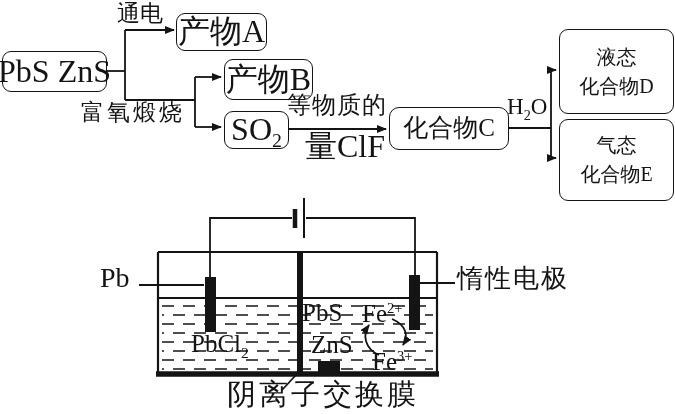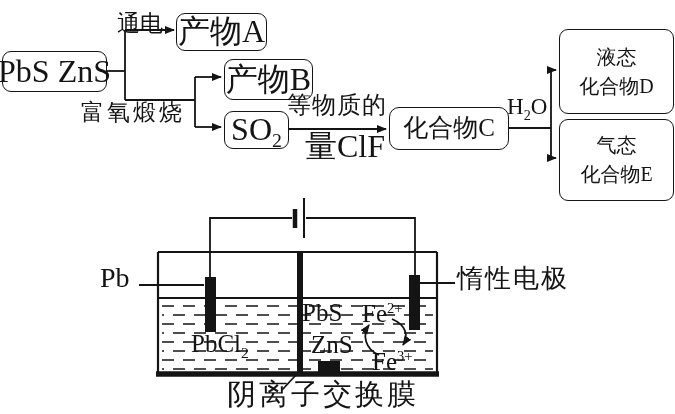--- a/index.html
+++ b/index.html
@@ -123,21 +123,21 @@
   <div class="fbox two" style="left:559px;top:29px;width:113px;height:83px;">
     <span>液态</span>
     <span>化合物D</span>
   </div>
 
   <div class="fbox two" style="left:559px;top:119px;width:113px;height:80px;">
     <span>气态</span>
     <span>化合物E</span>
   </div>
 
-  <div class="lbl ctr" style="left:110px;top:12px;width:60px;font-size:23px;">通电</div>
+  <div class="lbl ctr" style="left:110px;top:2px;width:60px;font-size:23px;">通电</div>
 
   <div class="lbl ctr" style="left:76px;top:101px;width:114px;font-size:23px;letter-spacing:3px;">富氧煅烧</div>
 
   <div class="lbl ctr" style="left:284px;top:93px;width:106px;font-size:24px;letter-spacing:1px;">等物质的</div>
 
   <div class="lbl ctr" style="left:303px;top:130px;width:84px;font-size:32px;">量ClF</div>
 
   <div class="lbl" style="left:507px;top:95px;font-size:23px;"><span>H</span><sub>2</sub><span>O</span></div>
 
   <div class="lbl" style="left:100px;top:264px;font-size:28px;">Pb</div>

